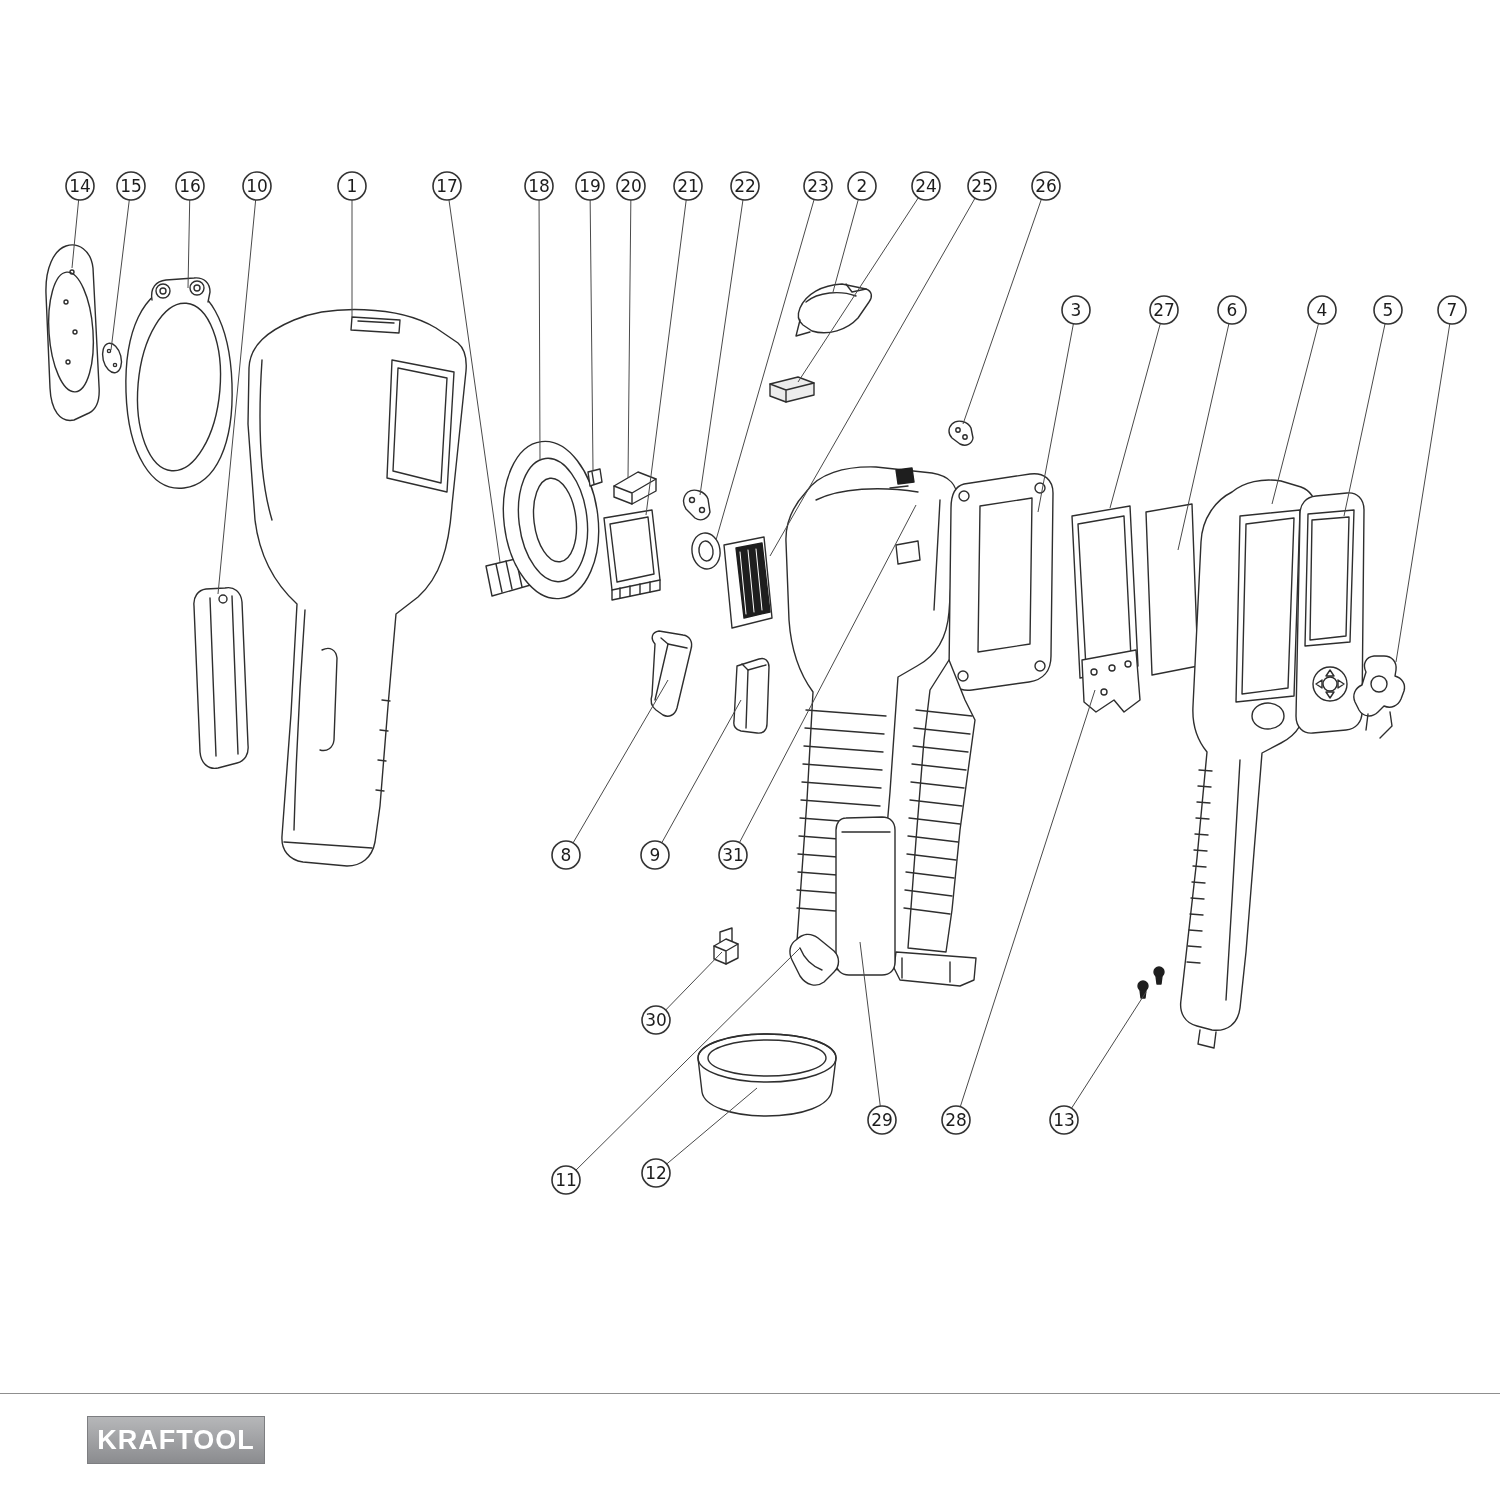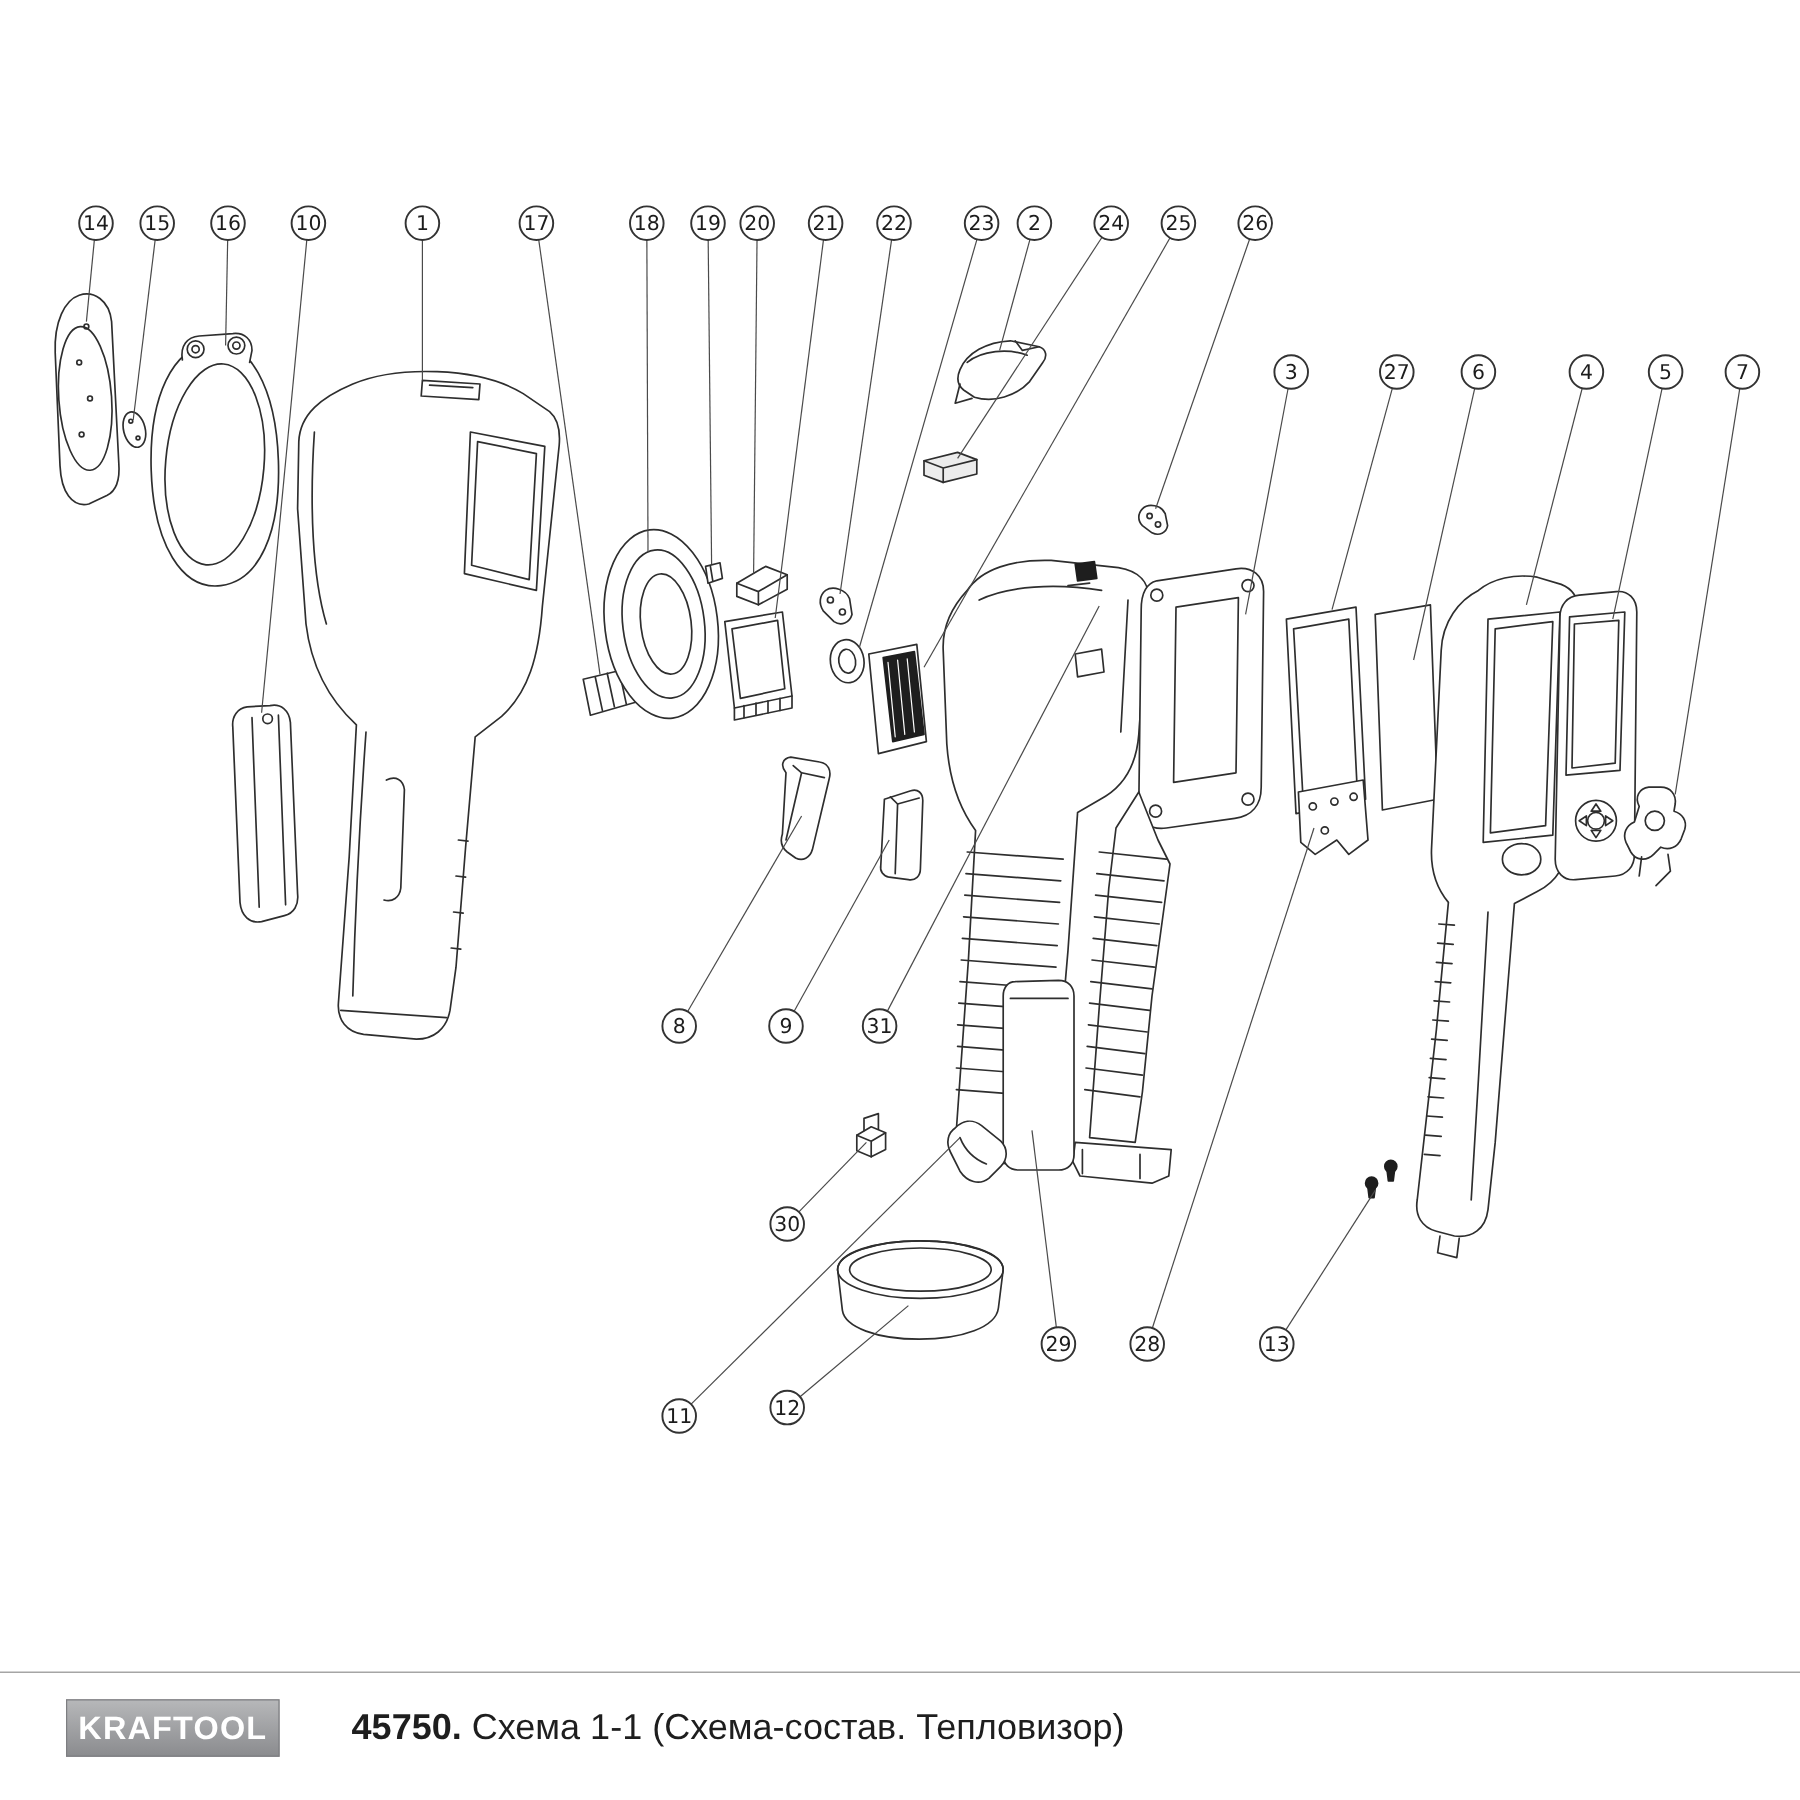--- a/index.html
+++ b/index.html
@@ -10,21 +10,21 @@
   .part path,.part ellipse,.part circle,.part rect,.part line,.part polyline{
     fill:none;stroke:#2e2e2e;stroke-width:1.4;stroke-linejoin:round;stroke-linecap:round;}
   .part .filled{fill:#ffffff;}
   .part .shade{fill:#ececec;}
   .part .dark{fill:#1e1e1e;stroke:#1e1e1e;}
   .callout line{stroke:#4a4a4a;stroke-width:1;}
   .callout circle{fill:#fff;stroke:#333;stroke-width:1.6;}
   .callout text{font:17px "DejaVu Sans",sans-serif;fill:#1c1c1c;text-anchor:middle;}
   .footer{position:absolute;left:0;right:0;top:1393px;}
   .footer-rule{height:1px;background:#8f8f8f;width:100%;}
-  .footer-row{display:flex;align-items:center;padding:22px 0 0 55px;}
+  .footer-row{display:flex;align-items:center;padding:22px 0 0 87px;}
   .brand-logo{width:178px;height:48px;background:linear-gradient(#b7b8ba,#8a8b8e);
     display:flex;align-items:center;justify-content:center;
     box-shadow:inset 0 0 0 1px #7d7e81;}
   .brand-text{color:#fff;font-weight:bold;font-size:27px;letter-spacing:1px;}
   .footer-title{margin-left:60px;font-size:30px;color:#1e1e1e;}
   .caption-number{font-weight:bold;}
 </style>
 </head>
 <body>
 
@@ -401,18 +401,14 @@
       </g>
 </svg>
 </div>
 
 <div class="footer">
   <div class="footer-rule"></div>
   <div class="footer-row">
     <div class="brand-logo">
       <span class="brand-text">KRAFTOOL</span>
     </div>
-    <div class="footer-title">
-      <span class="caption-number">45750.</span>
-      <span class="caption-text">Схема 1-1 (Схема-состав. Тепловизор)</span>
-    </div>
   </div>
 </div>
 
 </body></html>

